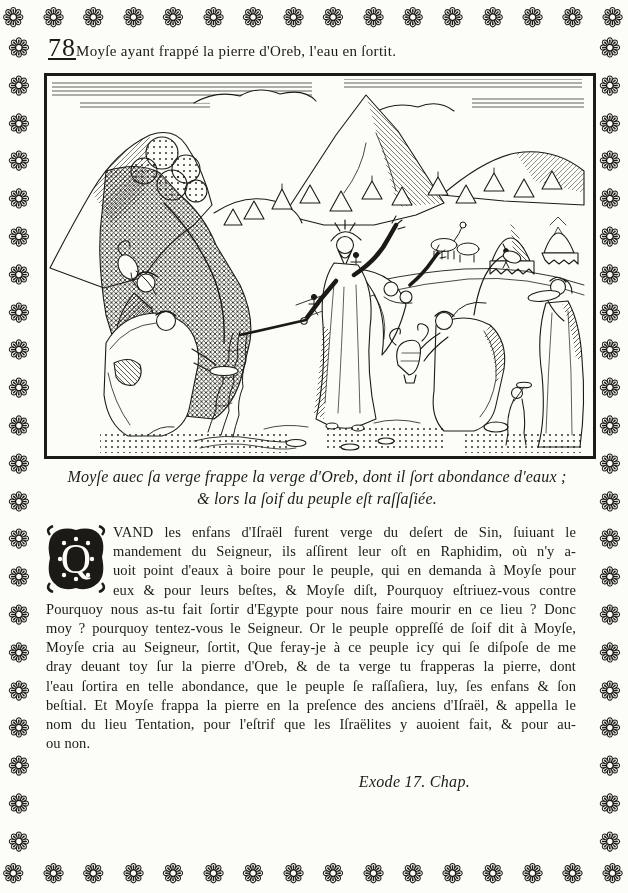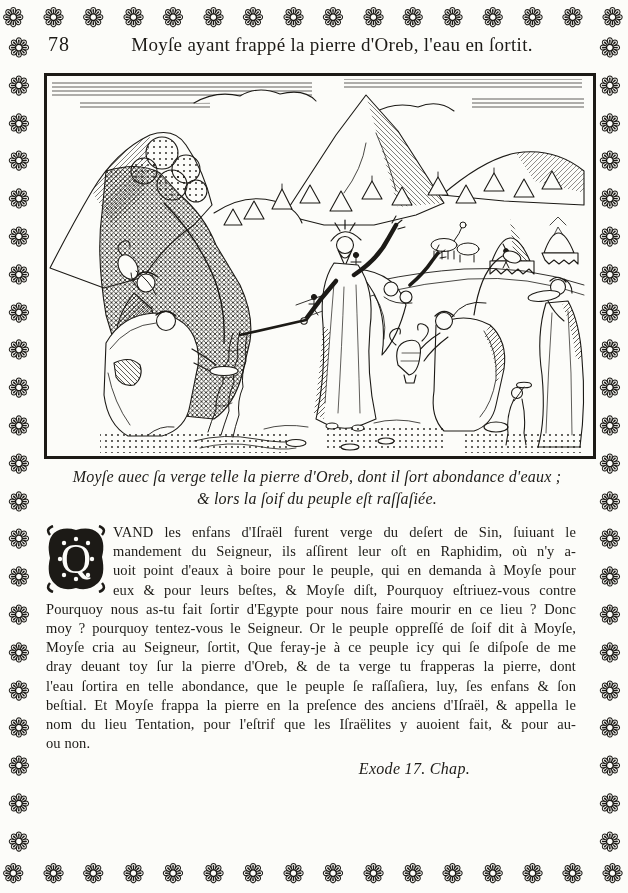--- a/index.html
+++ b/index.html
@@ -23,42 +23,42 @@
   #border-right{top:34px;bottom:38px;right:2px;width:34px;flex-direction:column;}
   #border-left .orn,#border-right .orn{transform:rotate(90deg);}
   #border-left .orn:nth-child(even){transform:rotate(90deg) scaleX(-1);}
   #border-right .orn:nth-child(even){transform:rotate(90deg) scaleX(-1);}
 
   
   .header-row{
     position:absolute;top:33px;left:44px;right:34px;height:28px;
     display:flex;align-items:baseline;
   }
-  .page-number{font-size:20px;letter-spacing:1px;padding-left:4px;}
-  .page-title{flex:1;text-align:center;font-size:19px;letter-spacing:.3px;white-space:nowrap;}
+  .page-number{font-size:26px;letter-spacing:1px;padding-left:4px;text-decoration:underline;}
+  .page-title{flex:1;font-size:15px;letter-spacing:.3px;white-space:nowrap;}
 
   
   .engraving-wrap{position:absolute;top:72px;left:44px;width:552px;height:388px;}
   .engraving-wrap svg{display:block;width:100%;height:100%;}
 
   
   .caption{
     position:absolute;top:466px;left:46px;right:40px;text-align:center;
     font-style:italic;font-size:16px;line-height:22px;letter-spacing:.2px;
   }
 
   
   .body-block{position:absolute;top:523px;left:46px;right:52px;font-size:14.5px;line-height:19.2px;}
   .initial-box{float:left;width:60px;height:68px;margin:2px 7px 2px 0;}
   .initial-box svg{display:block;width:100%;height:100%;}
   .body-line{text-align:justify;text-align-last:justify;letter-spacing:.1px;}
   .body-line.short{text-align-last:left;}
   .reference{
     text-align:right;padding-right:106px;font-style:italic;font-size:16px;
-    margin-top:6px;letter-spacing:.3px;
+    margin-top:19px;letter-spacing:.3px;
   }
 </style>
 </head>
 <body style="--ink: #1c1a16; --paper: #fcfcf9;">
 
 <div id="border-top" class="border-strip">
     <span class="orn">❁</span>
     <span class="orn">❁</span>
     <span class="orn">❁</span>
     <span class="orn">❁</span>
@@ -359,21 +359,21 @@
       <ellipse cx="342" cy="368" rx="8" ry="3" fill="#fcfcf9"></ellipse>
       <path d="M220 356 q20 -6 44 -2 M330 350 q22 -6 46 0" stroke-width=".8"></path>
     </g>
   </g>
 
   <rect x="1.5" y="1.5" width="549" height="383" fill="none" stroke="#1c1a16" stroke-width="3"></rect>
 </svg>
 </div>
 
 <div class="caption" id="caption">
-    <div>Moyſe auec ſa verge telle la pierre d'Oreb, dont il ſort abondance d'eaux ;</div>
+    <div>Moyſe auec ſa verge frappe la verge d'Oreb, dont il ſort abondance d'eaux ;</div>
     <div>&amp; lors la ſoif du peuple eſt raſſaſiée.</div>
   </div>
 
 <div class="body-block">
   <div class="initial-box">
     <svg viewBox="0 0 60 68" xmlns="http://www.w3.org/2000/svg">
       <g>
         <path d="M30 5 Q44 1 52 8 Q60 16 56 32 Q60 50 52 58 Q42 67 30 63 Q16 67 8 58 Q0 50 4 33 Q0 16 8 8 Q17 1 30 5 Z" fill="#1c1a16"></path>
         <path d="M4 10 q-5 -6 3 -9 M56 10 q5 -6 -3 -9 M4 58 q-5 6 3 9 M56 58 q5 6 -3 9" stroke="#1c1a16" stroke-width="2.5" fill="none"></path>
         <g fill="#fcfcf9">

